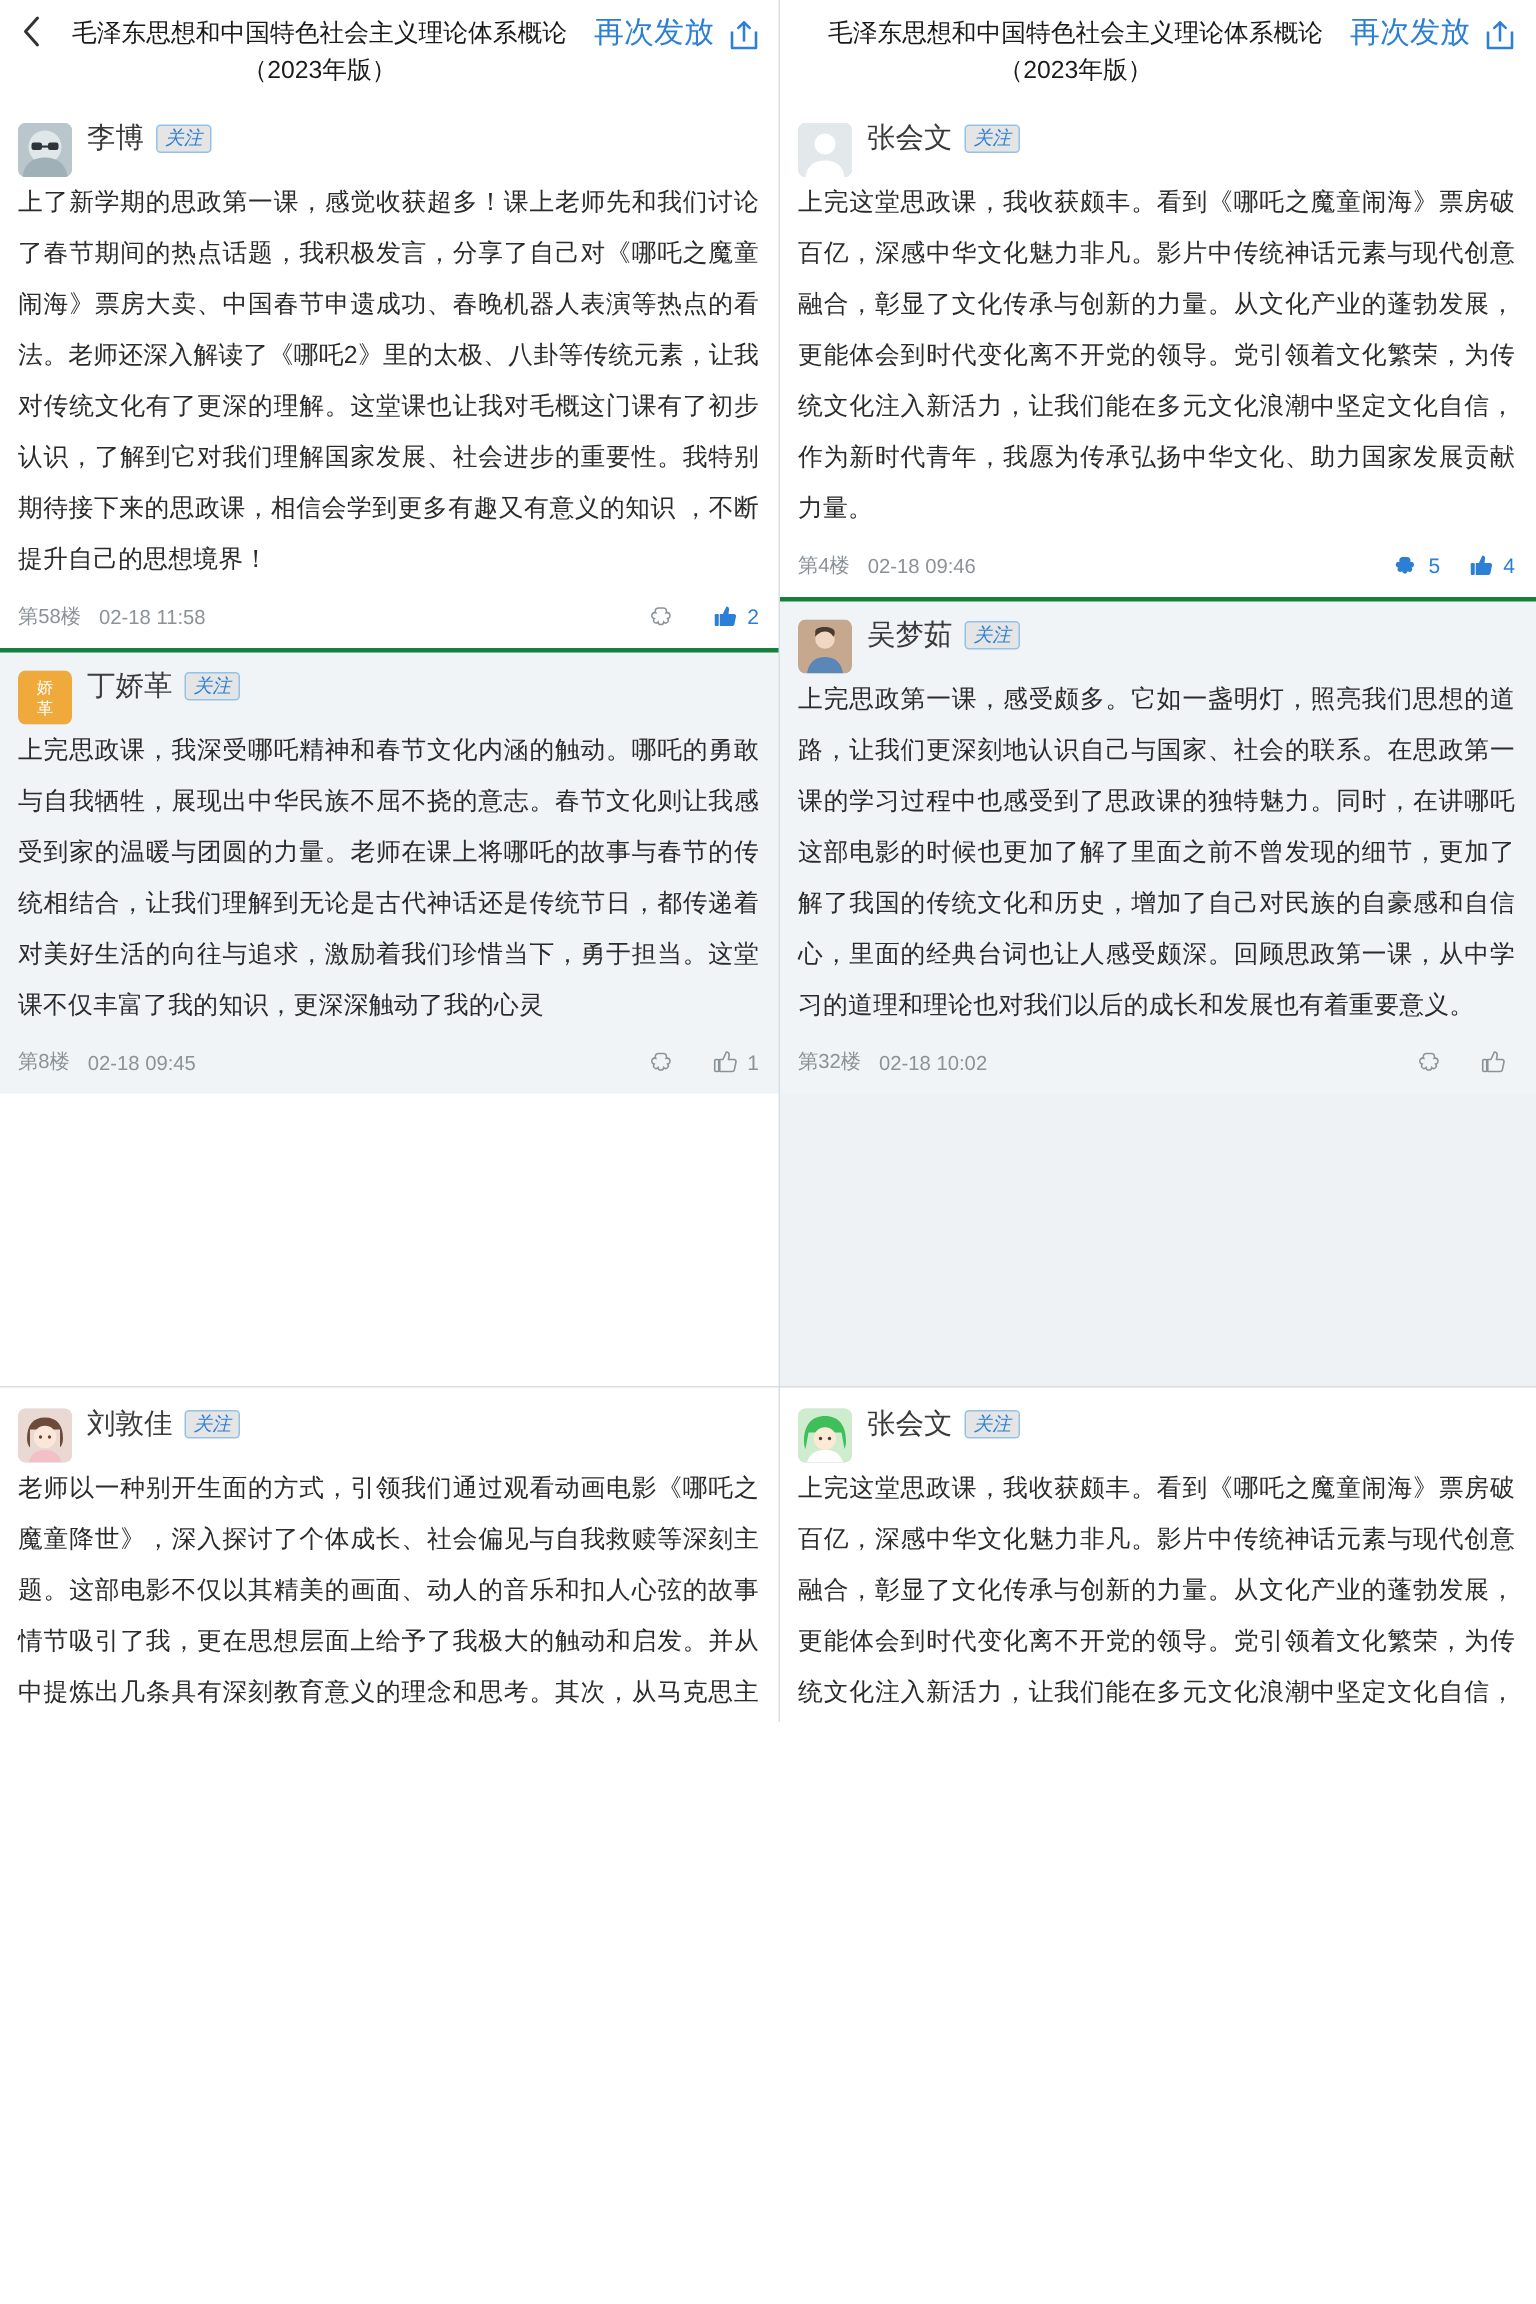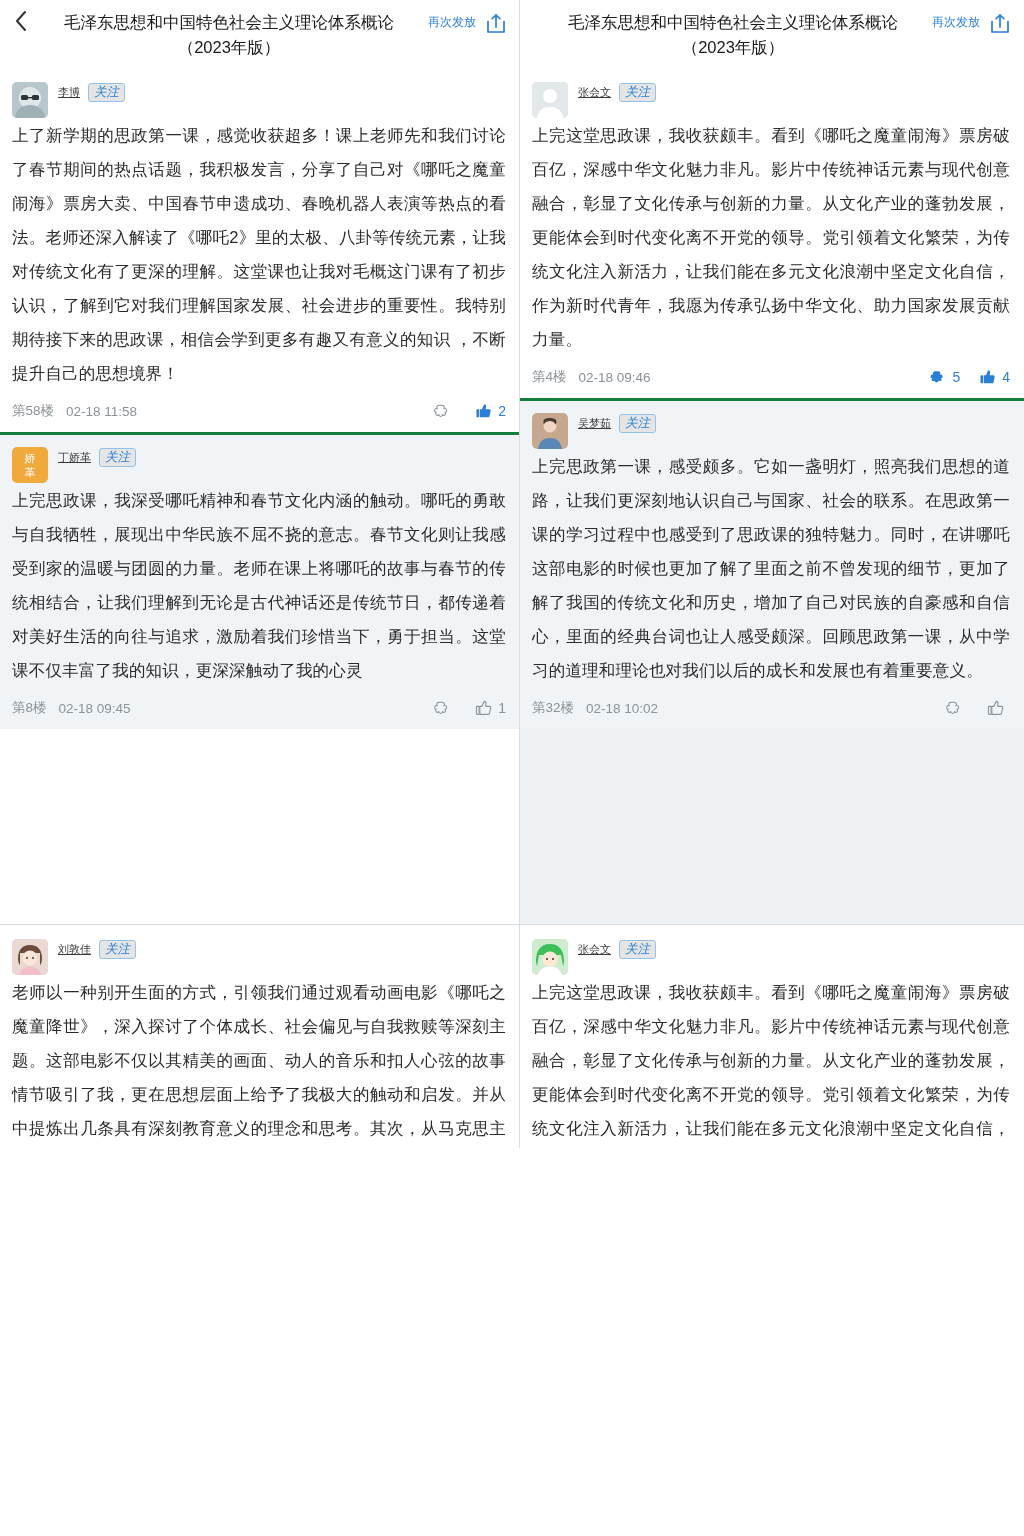--- a/index.html
+++ b/index.html
@@ -50,21 +50,21 @@
     text-align: center;
     font-size: 16.5px;
     line-height: 25px;
     color: #1a1a1a;
     font-weight: 400;
     padding: 0 4px;
   }
   .hdr .resend {
     flex: 0 0 auto;
     color: #2b7fd4;
-    font-size: 12px;
+    font-size: 20px;
     line-height: 25px;
     margin: 0 8px 0 4px;
     cursor: pointer;
     white-space: nowrap;
   }
   .hdr .share {
     flex: 0 0 auto;
     margin-top: 2px;
     cursor: pointer;
   }
@@ -96,23 +96,22 @@
   .avatar svg { display: block; }
   .pbody { flex: 1 1 auto; min-width: 0; }
   .pname {
     display: flex;
     align-items: center;
     gap: 8px;
     margin-bottom: 2px;
     height: 20px;
   }
   .pname .nm {
-    font-size: 11px;
+    font-size: 19px;
     color: #3a3a3a;
-    text-decoration: underline;
   }
   .follow {
     font-size: 12.5px;
     color: #2b7fd4;
     border: 1px solid #93c2e8;
     border-radius: 3px;
     padding: 1px 5px;
     line-height: 15px;
     background: #e5e5e5;
     cursor: pointer;

